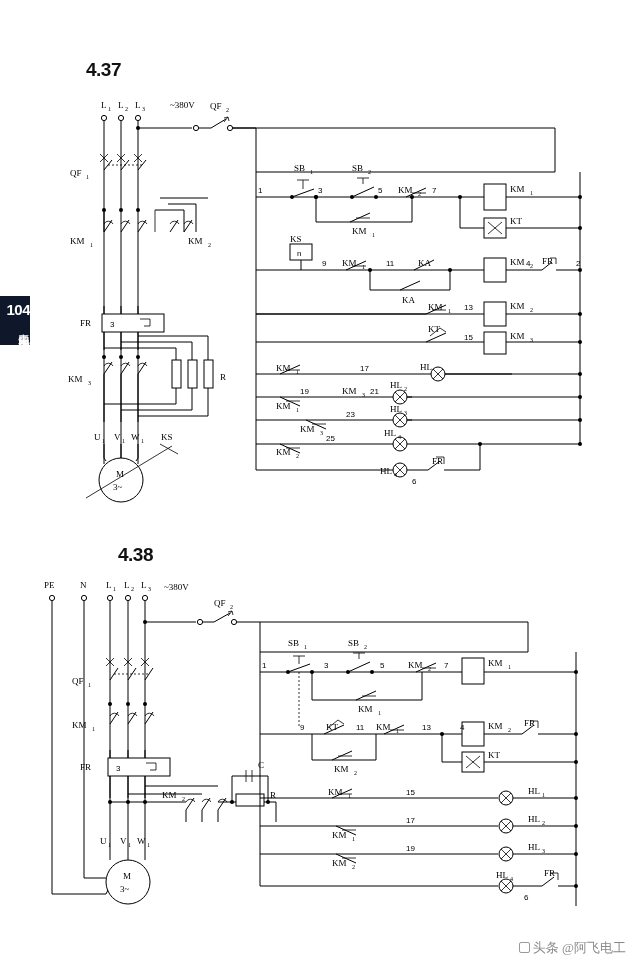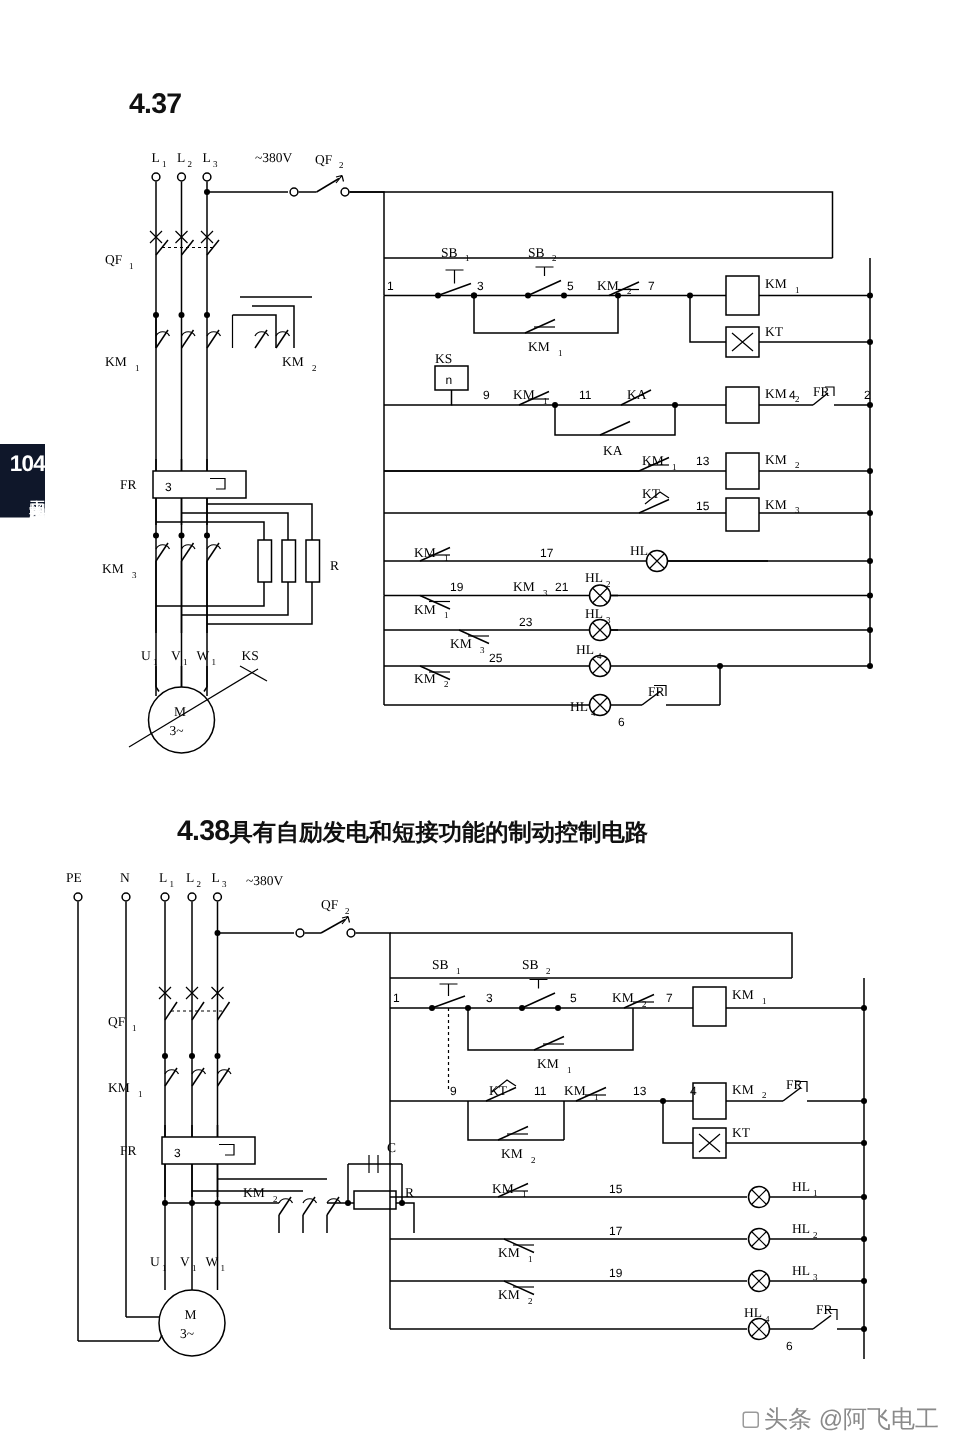--- a/index.html
+++ b/index.html
@@ -58,23 +58,24 @@
     text-orientation: upright;
     display: inline-block;
     letter-spacing: 1px;
   }
 
   
   .watermark {
     position: absolute;
     right: 14px;
     bottom: 10px;
-    font-size: 16px;
+    font-size: 13px;
     color: #8a8a8a;
     white-space: nowrap;
+    font-family: Liberation Serif, serif;
   }
   .watermark .wm-ic {
     display: inline-block;
     width: 11px; height: 11px;
     border: 1px solid #9a9a9a;
     border-radius: 2px;
     margin-right: 3px;
     position: relative;
     top: 1px;
   }
@@ -449,21 +450,20 @@
       <circle class="dot" cx="420" cy="352" r="2"></circle>
       <circle class="dot" cx="520" cy="352" r="2"></circle>
       <path class="wire" d="M520 320 L520 352"></path>
     </g>
 
   </svg>
   </div>
 
   <div class="sec-head" style="left:86px; top:544px;margin-left:32px;">
     <span class="sec-num">4.38</span>
-    <span class="sec-title">具有自励发电和短接功能的制动控制电路</span>
   </div>
 
   <div class="schem" style="left:36px; top:576px; width:580px; height:360px;">
   <svg width="580" height="360" viewBox="0 0 580 360">
 
     <g>
       <text class="lbl" x="8" y="12">PE</text>
       <text class="lbl" x="44" y="12">N</text>
       <text class="lbl" x="70" y="12">L</text>
           <text class="sub" x="77" y="15">1</text>

